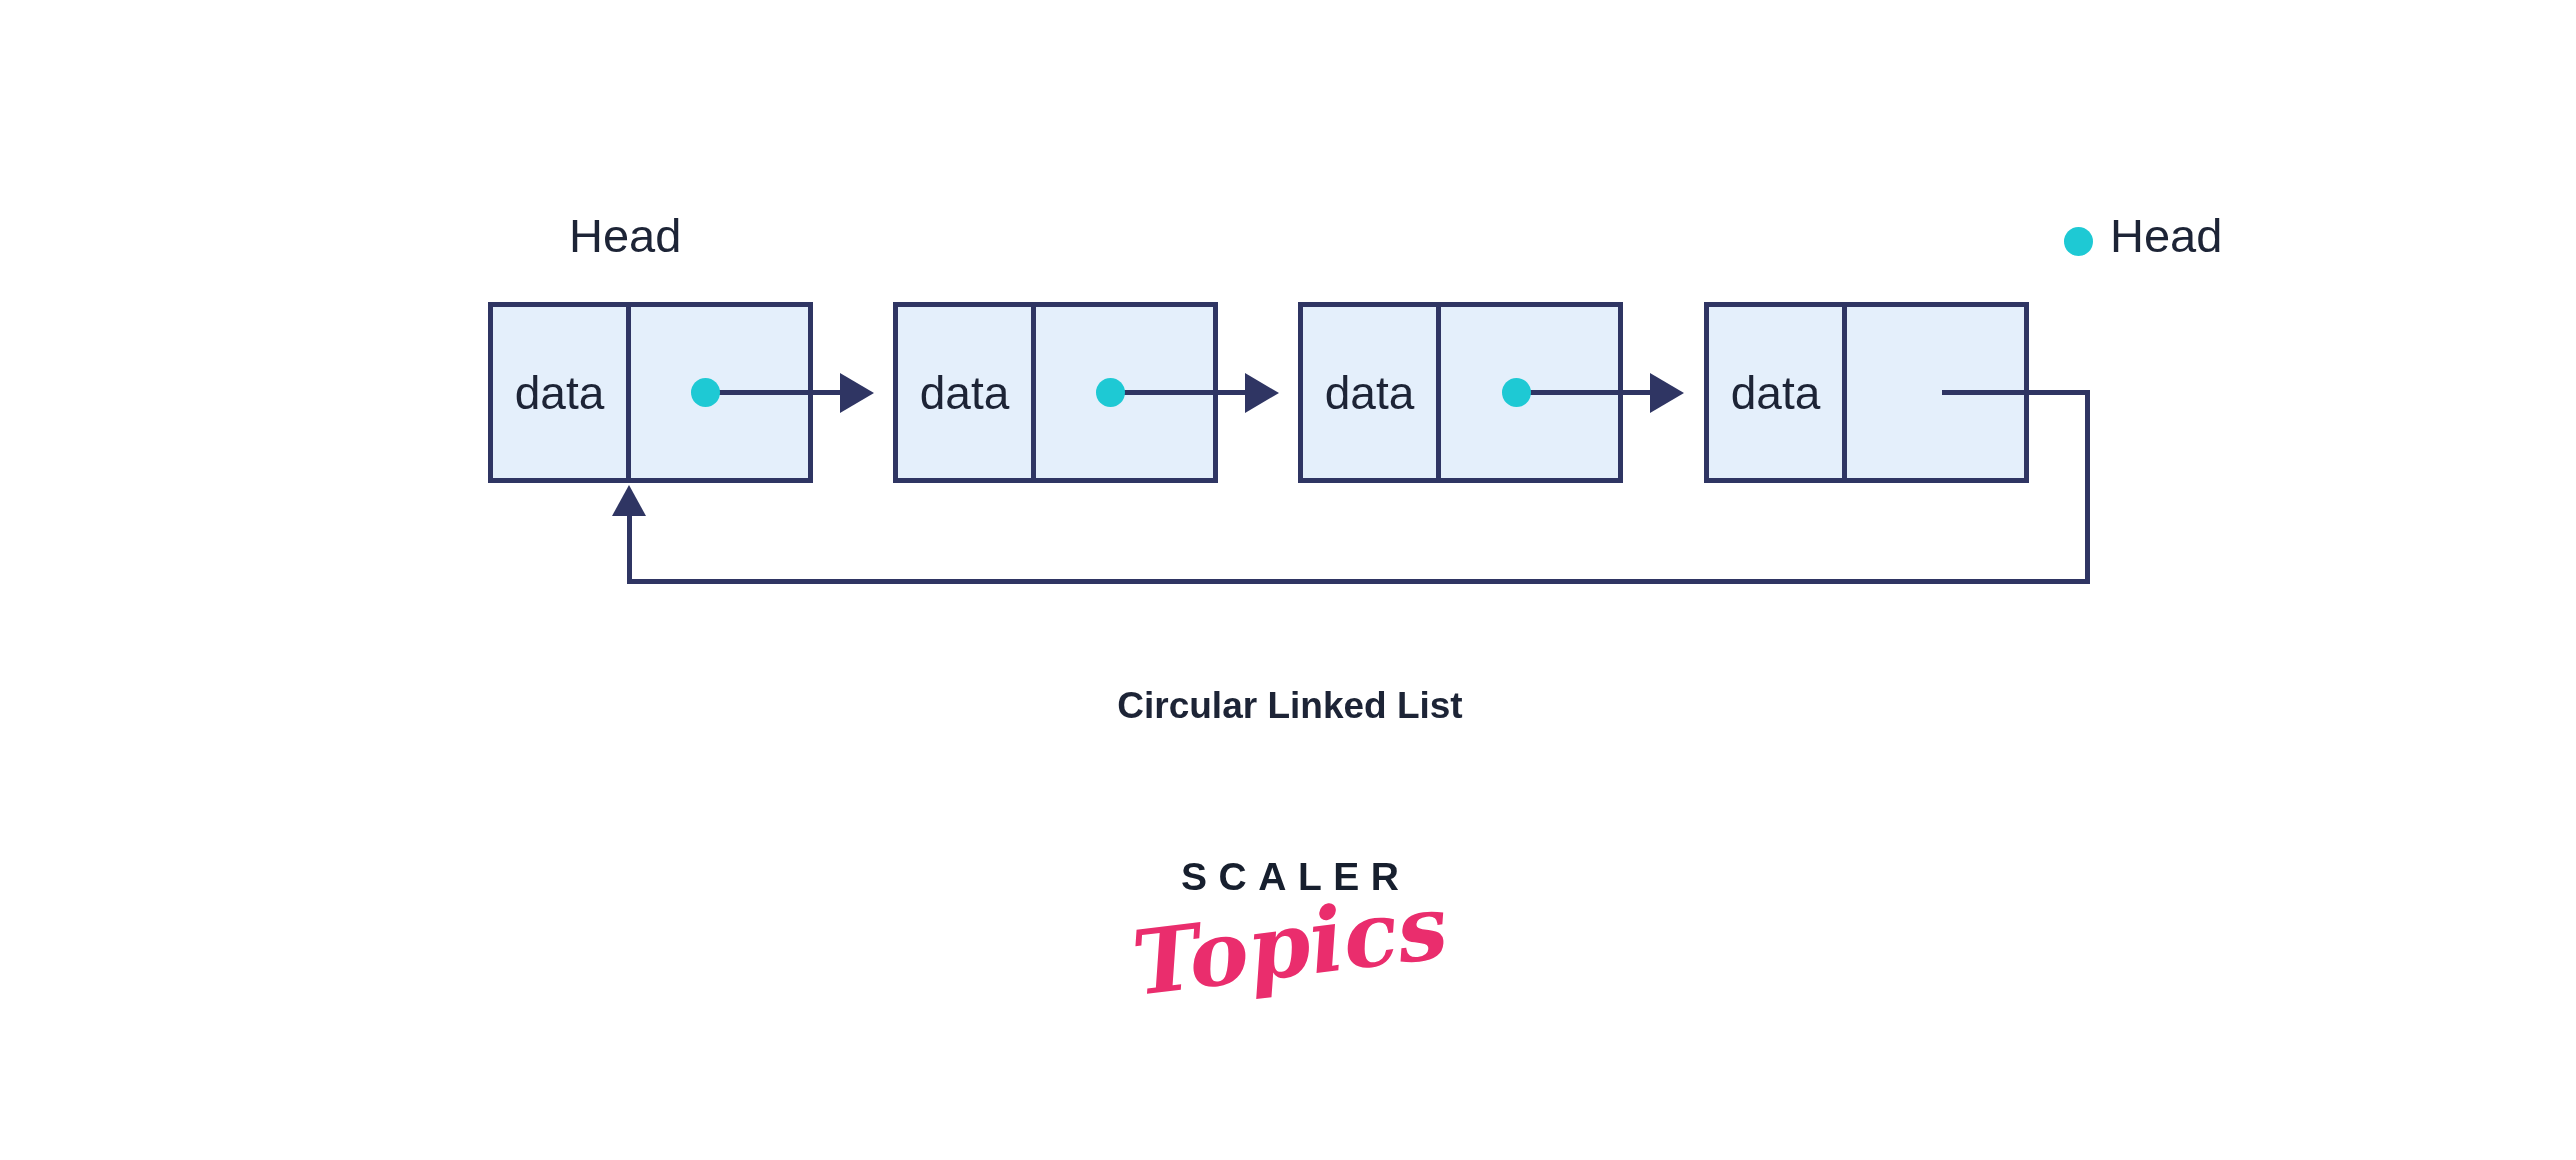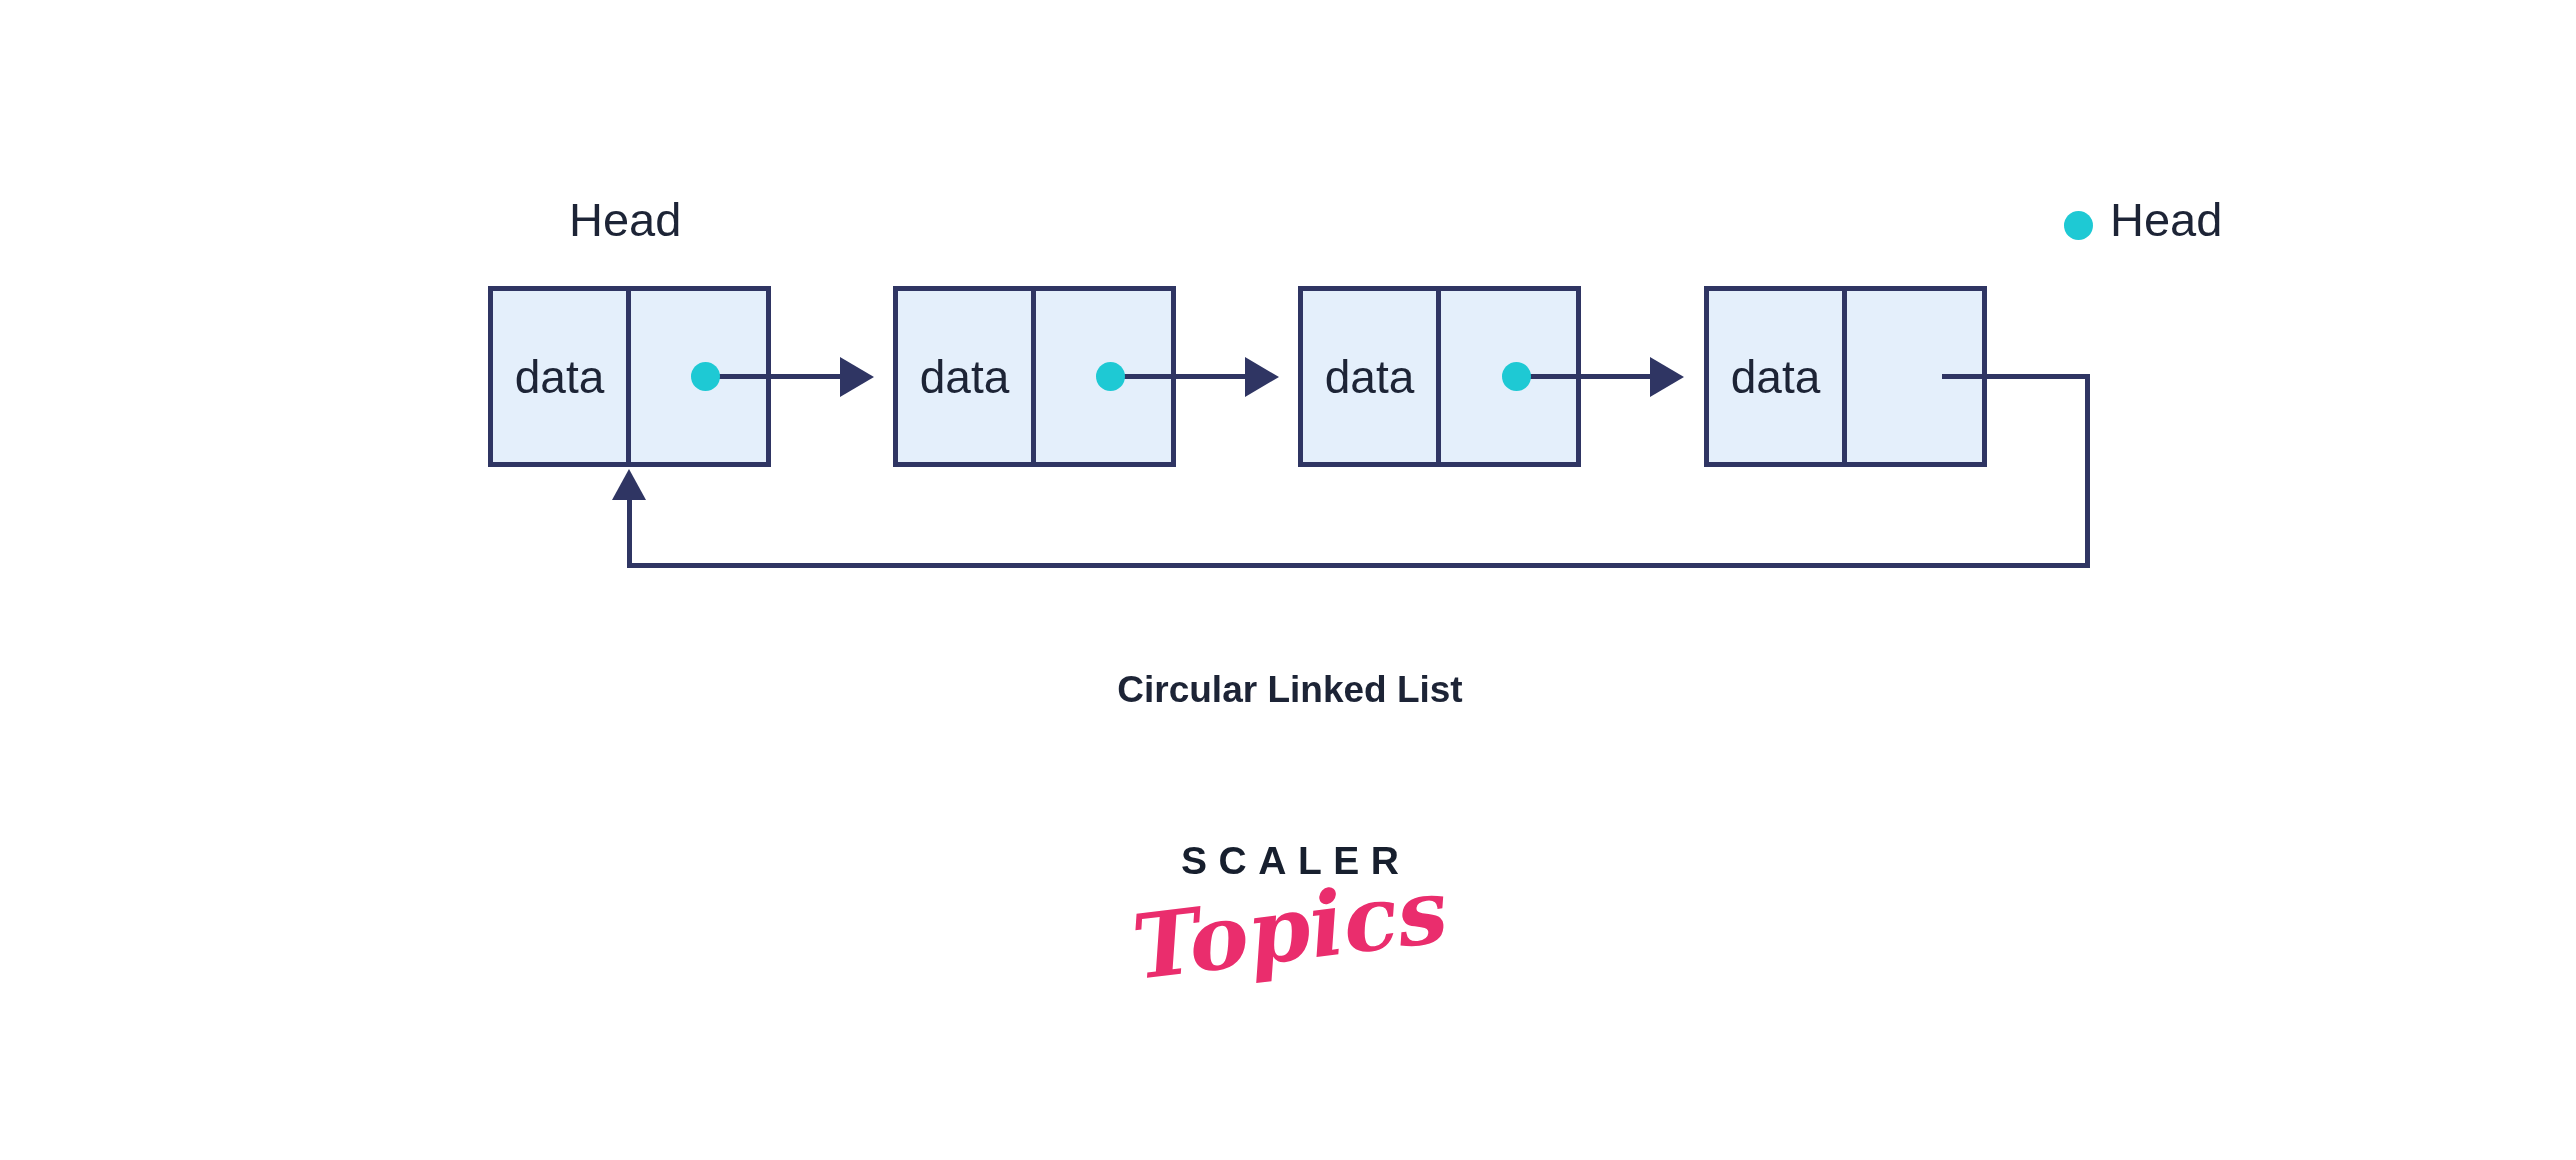--- a/index.html
+++ b/index.html
@@ -12,35 +12,35 @@
     --brand-ink:#171f2e;
   }
   *{margin:0;padding:0;box-sizing:border-box;}
   html,body{width:2576px;height:1161px;}
   body{
     background:var(--bg);
     font-family:"Liberation Sans", sans-serif;
     position:relative;
     overflow:hidden;
   }
-  .canvas{position:absolute;inset:0;}
+  .canvas{position:absolute;inset:0;margin-top:16px;}
 
   .label{
     position:absolute;
     font-size:47px;
     color:var(--ink);
     line-height:1;
     white-space:nowrap;
   }
 
   
   .node{
     position:absolute;
     top:286px;
-    width:283px;
+    width:325px;
     height:181px;
     background:var(--fill);
     border:5.4px solid var(--line);
     display:flex;
   }
   .cell{height:100%;}
   .data-cell{
     width:138px;
     border-right:5.4px solid var(--line);
     display:flex;align-items:center;justify-content:center;

